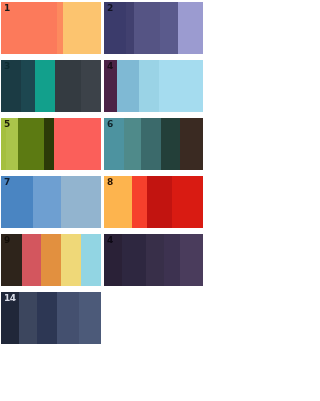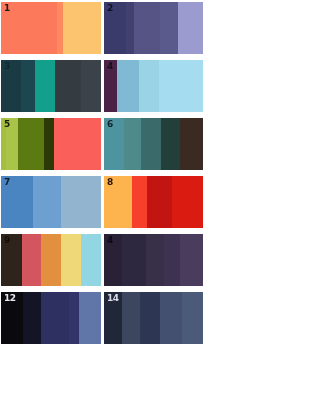--- a/index.html
+++ b/index.html
@@ -125,28 +125,20 @@
     </div>
     <div class="palette-card">
       <div class="swatch-band" style="background: rgb(42, 33, 55); width: 18%;"></div>
       <div class="swatch-band" style="background: rgb(46, 39, 64); width: 24%;"></div>
       <div class="swatch-band" style="background: rgb(56, 47, 73); width: 18%;"></div>
       <div class="swatch-band" style="background: rgb(61, 50, 80); width: 16%;"></div>
       <div class="swatch-band" style="background: rgb(74, 60, 92); width: 24%;"></div>
       <div class="palette-label" style="color: rgb(13, 8, 20);">4</div>
     </div>
     <div class="palette-card">
-      <div class="swatch-band" style="background: rgb(10, 10, 14); width: 22%;"></div>
-      <div class="swatch-band" style="background: rgb(19, 20, 38); width: 18%;"></div>
-      <div class="swatch-band" style="background: rgb(45, 48, 96); width: 28%;"></div>
-      <div class="swatch-band" style="background: rgb(51, 53, 106); width: 10%;"></div>
-      <div class="swatch-band" style="background: rgb(96, 118, 168); width: 22%;"></div>
-      <div class="palette-label" style="color: rgb(232, 232, 240);">12</div>
-    </div>
-    <div class="palette-card">
       <div class="swatch-band" style="background: rgb(32, 39, 57); width: 18%;"></div>
       <div class="swatch-band" style="background: rgb(60, 70, 94); width: 18%;"></div>
       <div class="swatch-band" style="background: rgb(45, 55, 84); width: 20%;"></div>
       <div class="swatch-band" style="background: rgb(68, 80, 111); width: 22%;"></div>
       <div class="swatch-band" style="background: rgb(76, 90, 121); width: 22%;"></div>
       <div class="palette-label" style="color: rgb(218, 221, 232);">14</div>
     </div>
   </div>
 
 </body></html>

